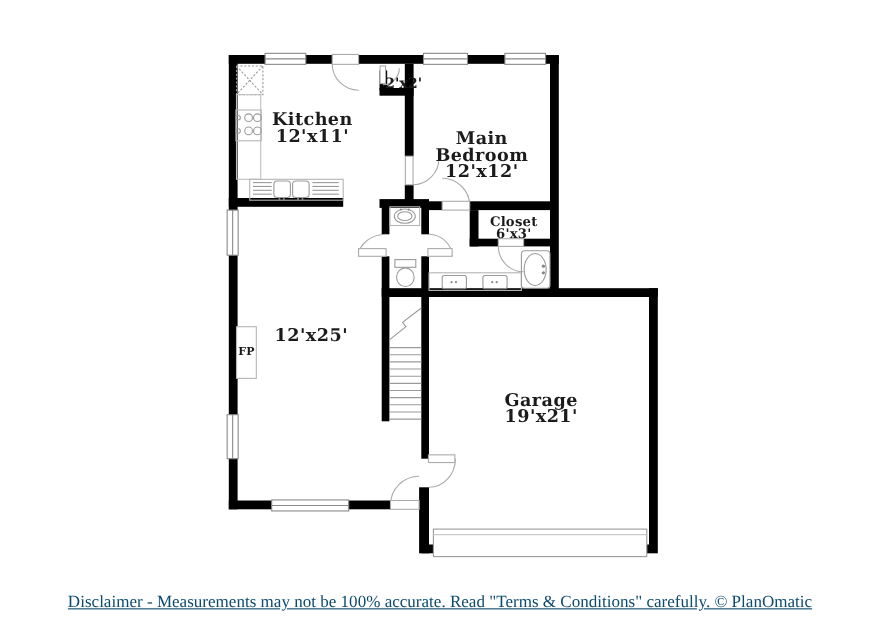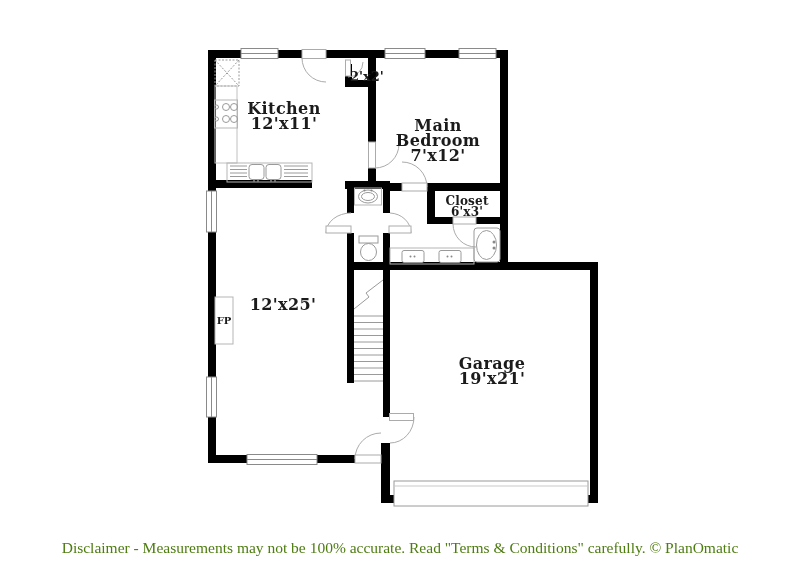--- a/index.html
+++ b/index.html
@@ -9,21 +9,21 @@
     position:absolute; transform:translateX(-50%);
     text-align:center; font-weight:bold; color:#1b1b1b;
     line-height:0.95; letter-spacing:0.4px; font-size:16px; white-space:normal;
   }
   .room-label .room-name, .room-label .room-dims { display:block; }
   .label-closet { font-size:12px; letter-spacing:0.2px; }
   .label-fp { font-size:10px; letter-spacing:0; }
   .label-tiny { font-size:13px; font-weight:bold; letter-spacing:0; }
   .disclaimer {
     position:absolute; left:0; right:0; top:539px; text-align:center;
-    font-family:"Liberation Serif", serif; font-size:15.5px; color:#4d7c0f;
+    font-family:"Liberation Serif", serif; font-size:15.5px; color:#0c4a6e;text-decoration:underline;
   }
 </style>
 </head>
 <body>
 
 <svg class="plan-svg" width="800" height="582" viewBox="0 0 800 582">
 
   <g fill="#000000">
     <rect x="208" y="50" width="300" height="8"></rect>
     <rect x="208" y="50" width="8" height="413"></rect>
@@ -213,21 +213,21 @@
   </g>
 </svg>
 
 <div class="room-label" style="left:284px; top:101px; width:120px;text-align:center;">
   <span class="room-name">Kitchen</span>
   <span class="room-dims">12'x11'</span>
 </div>
 
 <div class="room-label" style="left:438px; top:96px; width:112px;margin-top:22px;">
   <span class="room-name">Main Bedroom</span>
-  <span class="room-dims">7'x12'</span>
+  <span class="room-dims">12'x12'</span>
 </div>
 
 <div class="room-label label-closet" style="left:467px; top:196px; width:80px;">
   <span class="room-name">Closet</span>
   <span class="room-dims">6'x3'</span>
 </div>
 
 <div class="room-label" style="left:283px; top:297px; width:92px;">
   <span class="room-dims">12'x25'</span>
 </div>

